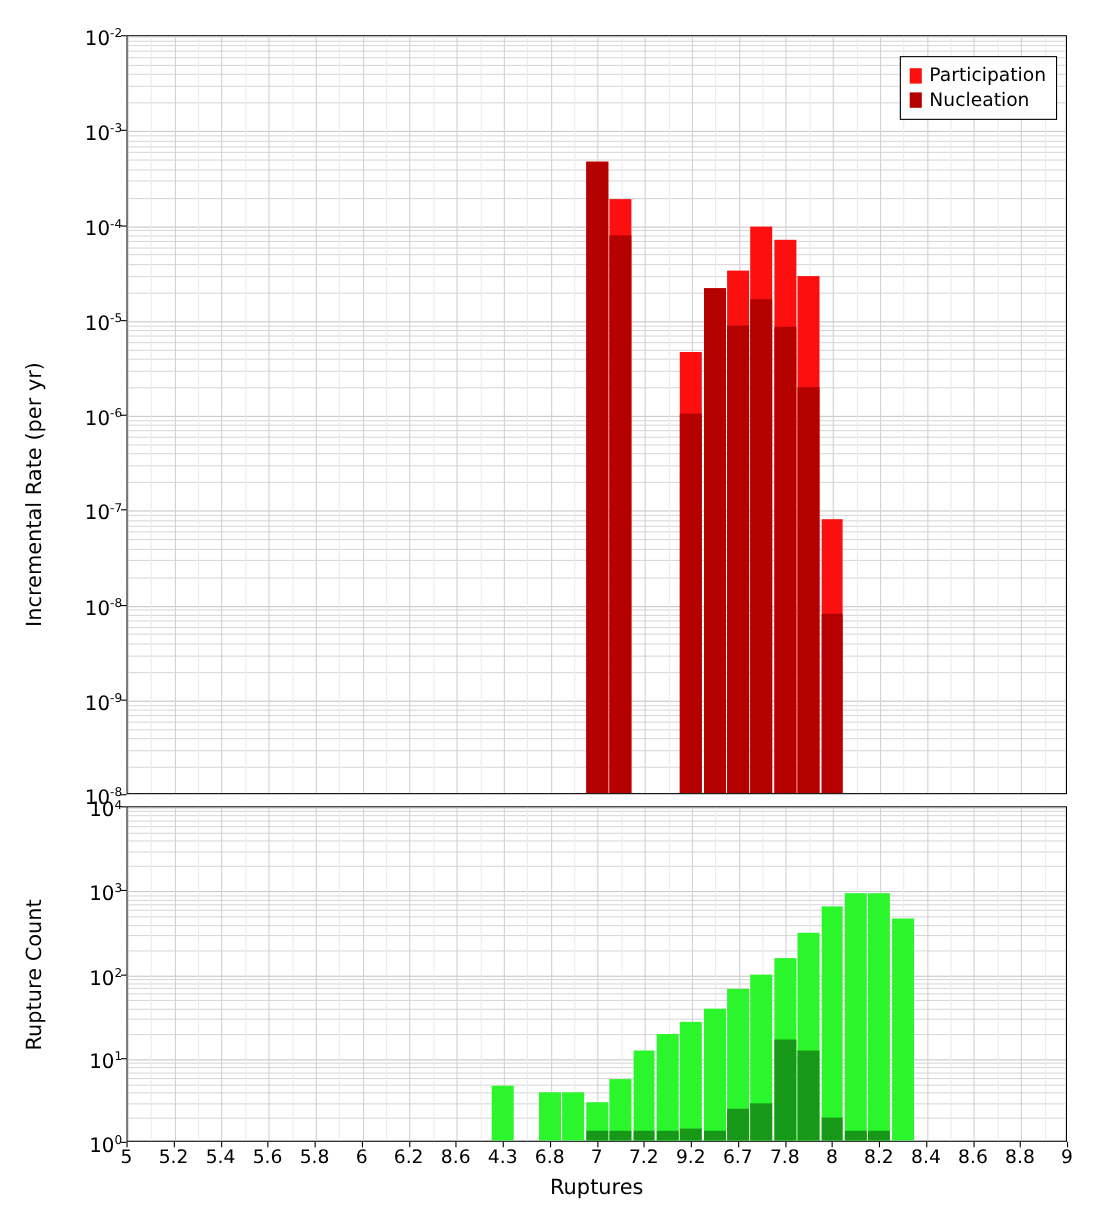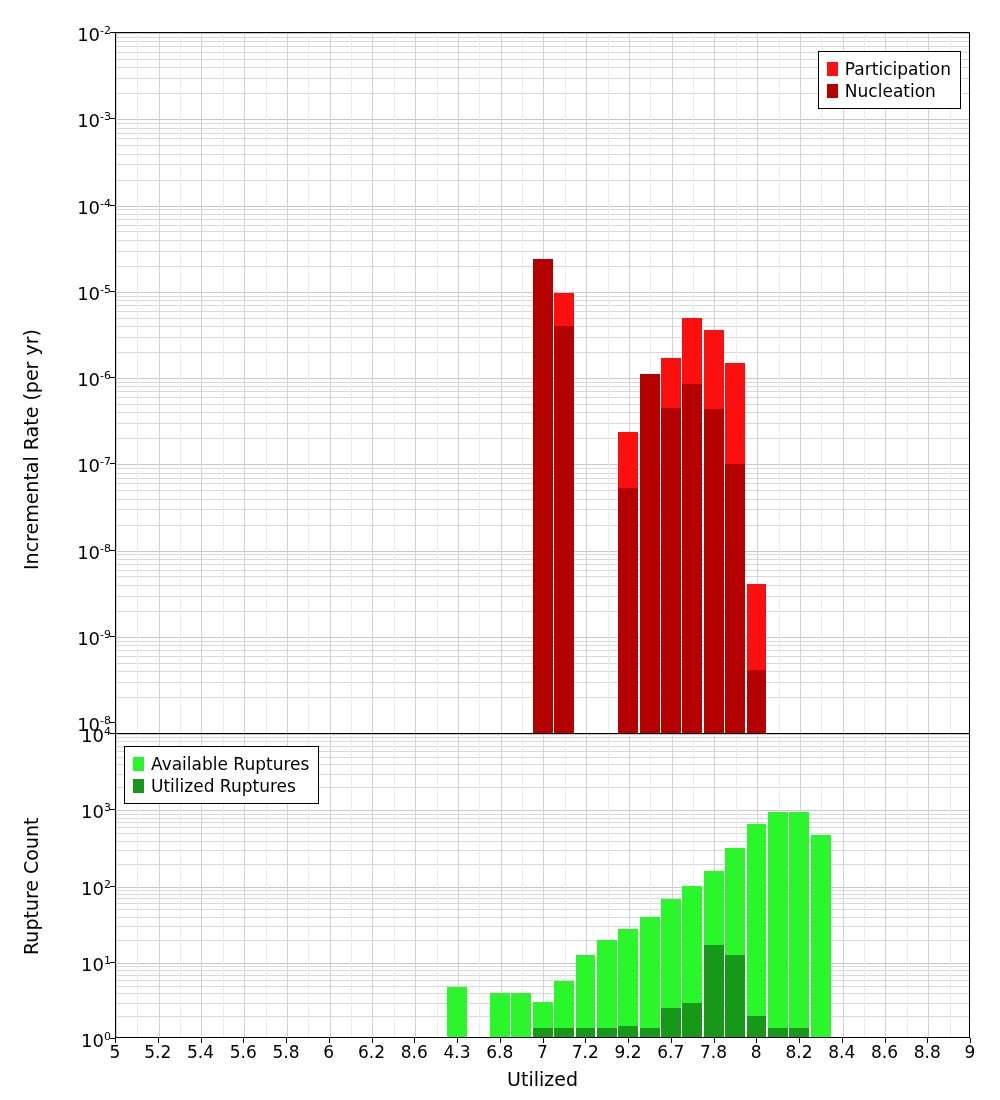--- a/index.html
+++ b/index.html
@@ -39,21 +39,21 @@
     position: absolute;
     box-sizing: border-box;
     border: 1px solid #000;
     background: #ffffff;
     overflow: hidden;
   }
   #panel-top {
     left: 115px;
     top: 32px;
     width: 855px;
-    height: 802px;
+    height: 690px;
   }
   #panel-bottom {
     left: 115px;
     top: 733px;
     width: 855px;
     height: 305px;
   }
 
   .plot-area {
     position: absolute;
@@ -429,35 +429,25 @@
         <div class="bar" style="left: 523.688px; width: 19.875px; height: 8.68818px; background: rgb(24, 152, 24);"></div>
         <div class="bar" style="left: 545.062px; width: 19.875px; height: 28.9911px; background: rgb(24, 152, 24);"></div>
         <div class="bar" style="left: 566.438px; width: 19.875px; height: 34.0958px; background: rgb(24, 152, 24);"></div>
         <div class="bar" style="left: 587.812px; width: 19.875px; height: 91.8141px; background: rgb(24, 152, 24);"></div>
         <div class="bar" style="left: 609.188px; width: 19.875px; height: 82.2876px; background: rgb(24, 152, 24);"></div>
         <div class="bar" style="left: 630.562px; width: 19.875px; height: 21.255px; background: rgb(24, 152, 24);"></div>
         <div class="bar" style="left: 651.937px; width: 19.875px; height: 8.68818px; background: rgb(24, 152, 24);"></div>
         <div class="bar" style="left: 673.312px; width: 19.875px; height: 8.68818px; background: rgb(24, 152, 24);"></div>
       </div>
 
-    <div class="legend" id="legend-bottom">
-      <div class="legend-row">
-        <span class="legend-swatch" style="background:#2bf62b"></span>
-        <span class="legend-text">Available Ruptures</span>
-      </div>
-      <div class="legend-row">
-        <span class="legend-swatch" style="background:#189818"></span>
-        <span class="legend-text">Utilized Ruptures</span>
-      </div>
-    </div>
   </div>
 
   <div class="ylabel-top">Incremental Rate (per yr)</div>
   <div class="ylabel-bottom">Rupture Count</div>
-  <div class="xlabel">Utilized</div>
+  <div class="xlabel">Ruptures</div>
 
   <div id="ticks-layer">
       <div class="ytick-wrap" style="left: 3px; top: 22px;">
         <div class="ytick">10<sup>-2</sup></div>
       </div>
       <div class="tickmark" style="left: 110px; top: 32px; width: 5px; height: 1px;"></div>
       <div class="ytick-wrap" style="left: 3px; top: 108.25px;">
         <div class="ytick">10<sup>-3</sup></div>
       </div>
       <div class="tickmark" style="left: 110px; top: 118.25px; width: 5px; height: 1px;"></div>

